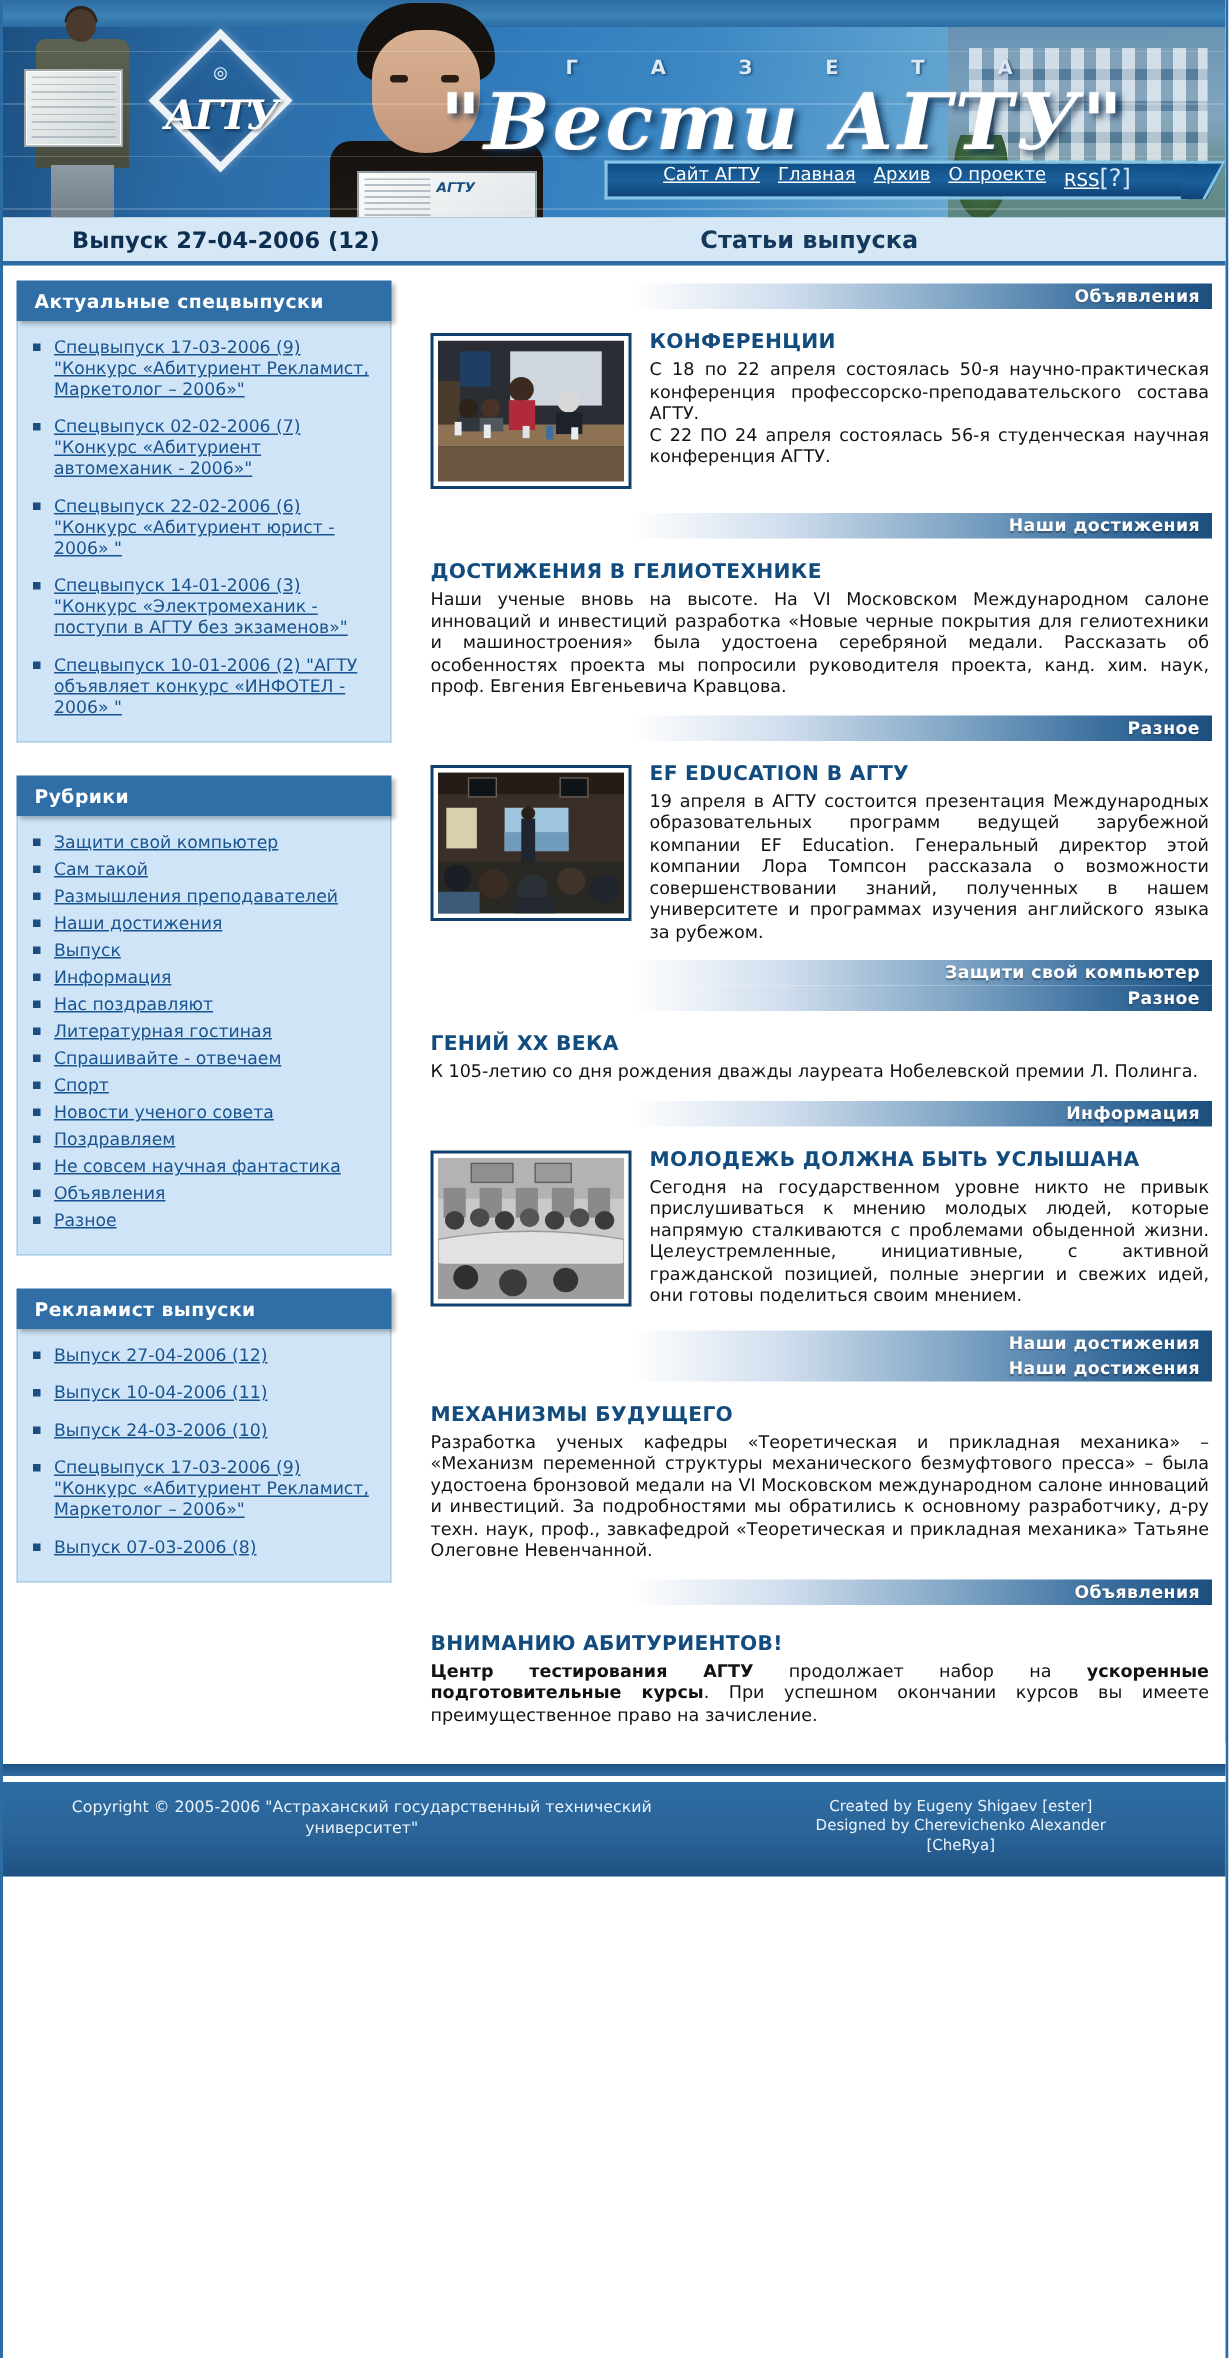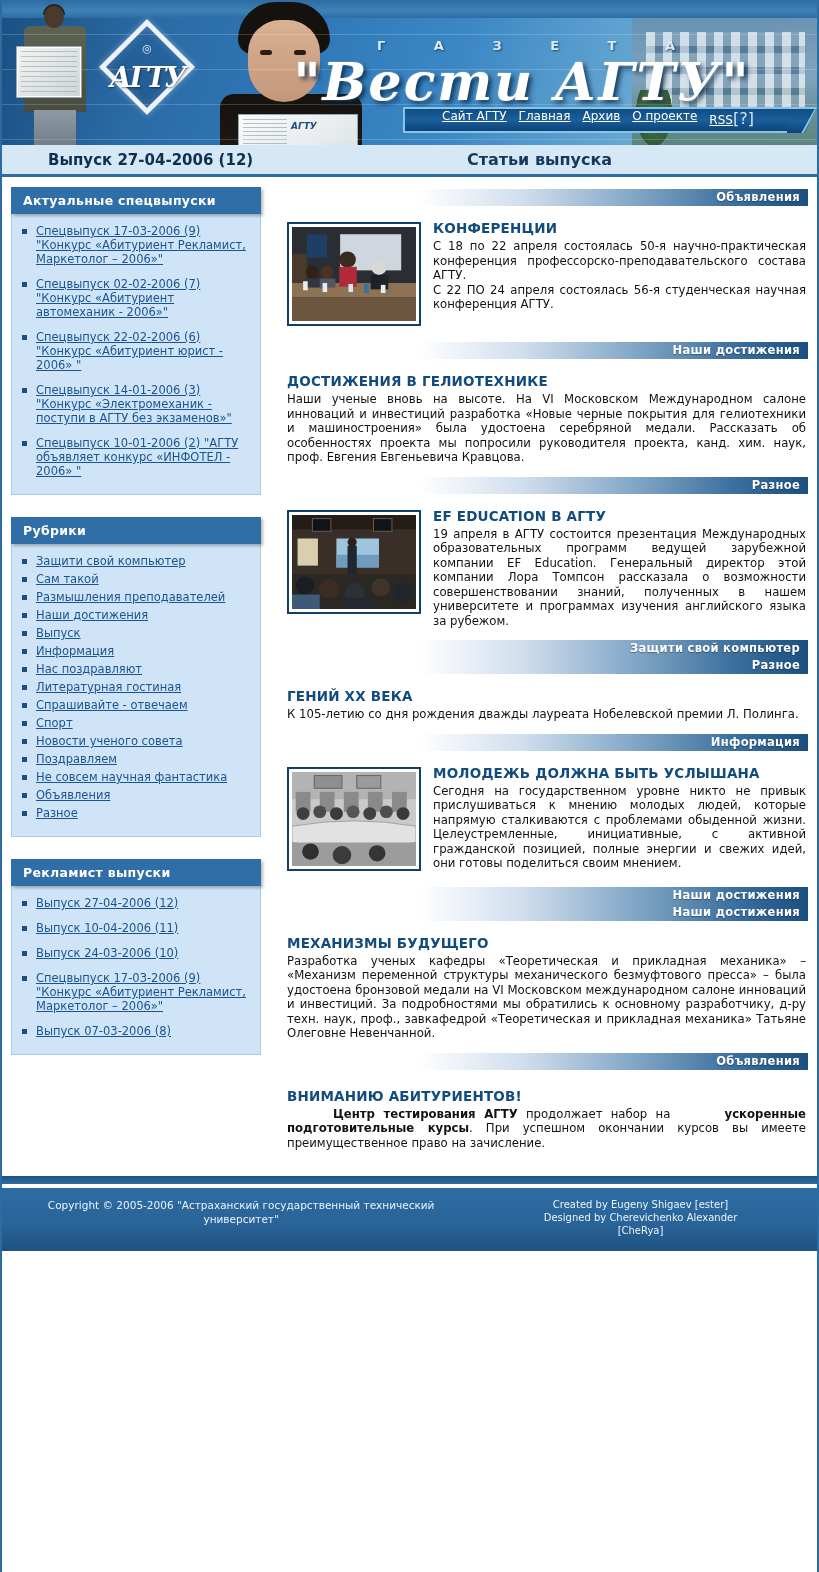--- a/index.html
+++ b/index.html
@@ -230,21 +230,21 @@
   .art-thumb .ph { width: 100%; height: 100%; display:block; }
   .art-title {
     color: #124b7d; font-size: 13.5px; font-weight: 700;
     margin: 0 0 3px 0; letter-spacing: .2px;
   }
   .art-title.tall { line-height: 17px; }
   .art-text {
     font-size: 11.7px; line-height: 14.5px; color: #121212;
     text-align: justify; margin: 0;
   }
-  .art-text b { font-weight: 700; margin-left: 46px; }
+  .art-text b { font-weight: 700; }
   .art-text .ln { display: block; }
 
   
   .footer-sep { height: 22px; background: #ffffff; }
   .footer {
     background: linear-gradient(to bottom, #2d6ca2 0%, #2a6498 55%, #1f5182 100%);
     border-top: 4px solid #ffffff;
     padding: 10px 16px 14px 16px;
     display: flex; justify-content: space-between; align-items: flex-start;
     position: relative;

